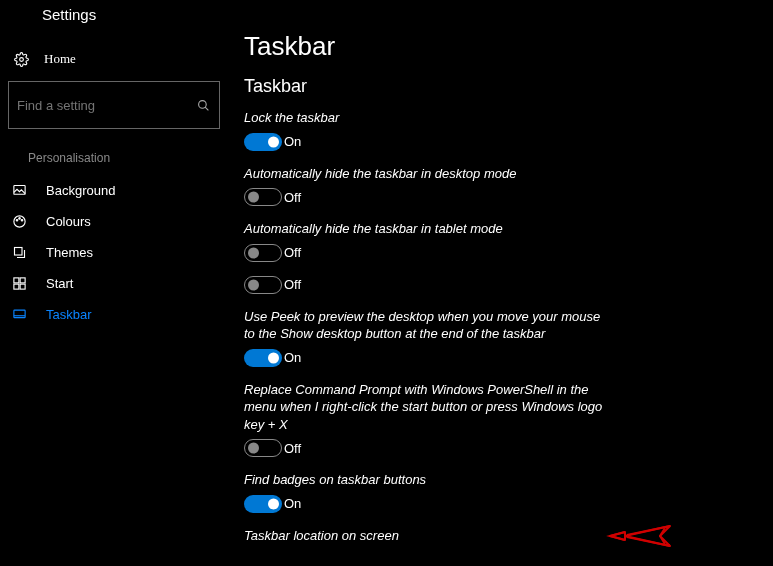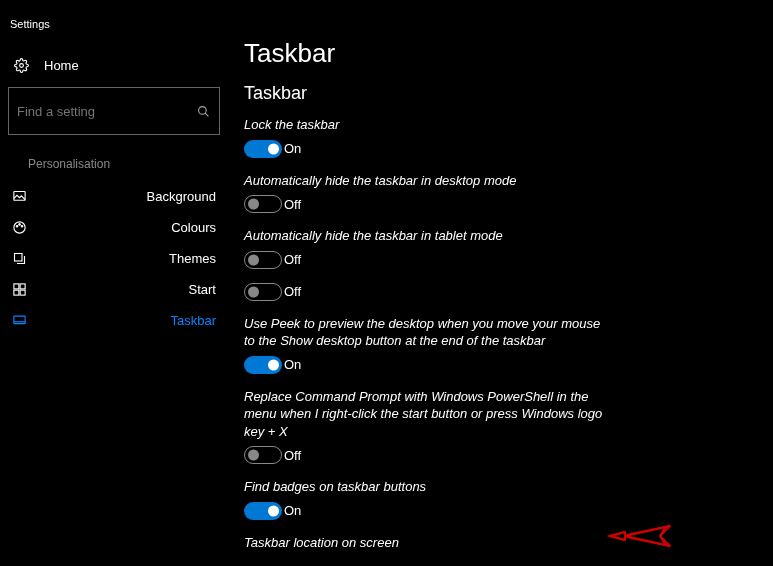--- a/index.html
+++ b/index.html
@@ -7,37 +7,39 @@
     background: #000;
     color: #fff;
     font-family: "Segoe UI", Arial, sans-serif;
     font-size: 13px;
     width: 773px;
     height: 566px;
     overflow: hidden;
     position: relative;
   }
   .window-title {
-    font-size: 11px;
-    padding: 18px 10px 4px 10px;
+    font-size: 15px;
+    padding: 6px 10px 4px 10px;
     color: #fff;
+    margin-left: 32px;
   }
   .container {
     display: flex;
     height: calc(100% - 22px);
   }
   .sidebar {
     width: 228px;
     padding: 18px 0 0 0;
   }
   .home-row {
     display: flex;
     align-items: center;
     padding: 6px 12px 14px 12px;
     cursor: pointer;
+    font-family: Liberation Serif, serif;
   }
   .home-row .icon { width: 18px; display:flex; align-items:center; justify-content:center; margin-right:14px;}
   .search-box {
     margin: 0 8px 18px 8px;
     border: 1px solid #666;
     height: 48px;
     display: flex;
     align-items: center;
     padding: 0 8px;
     color: #aaa;
@@ -56,21 +58,20 @@
     color: #888;
     font-size: 12px;
     padding: 4px 12px 10px 28px;
   }
   .nav-item {
     display: flex;
     align-items: center;
     padding: 8px 12px;
     cursor: pointer;
     color: #fff;
-    justify-content: space-between;
   }
   .nav-item .nicon { width:18px; display:flex; align-items:center; margin-right:16px;}
   .nav-item.active { color: #0a84ff; }
   .main {
     flex: 1;
     padding: 4px 0 0 16px;
     overflow-y: auto;
   }
   .page-title {
     font-size: 26px;

